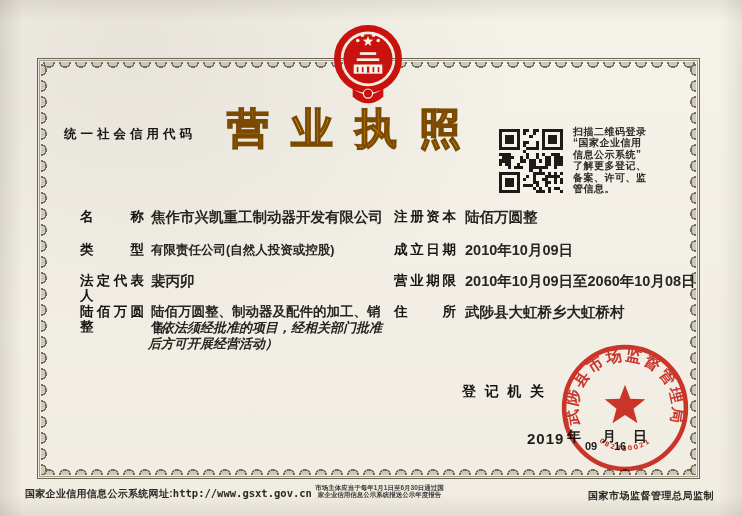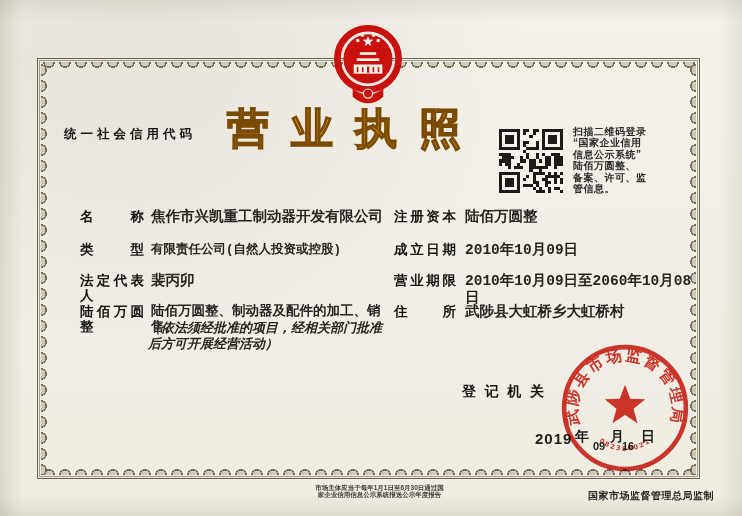--- a/index.html
+++ b/index.html
@@ -45,32 +45,32 @@
   .credit-code{left:63px;top:148px;font-size:11.5px;letter-spacing:.6px;color:#232321;
     font-family:"DejaVu Sans Mono","Liberation Mono",monospace;}
 
   .qr{left:499px;top:129px;width:64px;height:64px;}
   .qr-caption{left:573px;top:126px;width:96px;font-size:10px;line-height:11.4px;
     font-weight:600;color:#2b2b29;letter-spacing:.5px;}
 
   
   .flabel{position:absolute;font-size:13.5px;font-weight:700;color:#141412;
     text-align:justify;text-align-last:justify;line-height:1.1;}
-  .fvalue{position:absolute;font-size:14.5px;font-weight:600;color:#262522;line-height:1.15;font-family:Liberation Mono, monospace;}
+  .fvalue{position:absolute;font-size:14.5px;font-weight:600;color:#262522;line-height:1.15;}
   .L .flabel{left:80px;width:64px;}
   .L .fvalue{left:151px;width:254px;}
   .R .flabel{left:394px;width:62px;}
   .R .fvalue{left:465px;width:232px;}
   .note{position:absolute;left:148px;width:252px;font-size:13px;font-weight:600;color:#262522;
     white-space:pre-line;line-height:16.2px;font-style:italic;}
 
   .registrar{left:462px;top:383px;width:82px;font-size:14px;font-weight:700;color:#141412;
     text-align:justify;text-align-last:justify;}
 
-  .dt{position:absolute;color:#1e1d1a;margin-left:8px;}
+  .dt{position:absolute;color:#1e1d1a;}
   .d-year{left:527px;top:430px;font-size:15px;font-weight:600;letter-spacing:1px;}
   .d-yu{left:567px;top:428px;font-size:14px;font-weight:700;}
   .d-month{left:585px;top:440px;font-size:11px;font-weight:600;}
   .d-mu{left:602px;top:428px;font-size:14px;font-weight:700;}
   .d-day{left:614px;top:440px;font-size:11px;font-weight:600;}
   .d-du{left:633px;top:428px;font-size:14px;font-weight:700;}
 
   .seal{left:558px;top:341px;width:134px;height:134px;mix-blend-mode:multiply;opacity:.93;}
 
   
@@ -243,21 +243,21 @@
           <rect x="14" y="20" width="1" height="1"></rect>
           <rect x="16" y="20" width="1" height="1"></rect>
           <rect x="20" y="20" width="1" height="1"></rect>
         </g>
     </g>
   </svg>
   <div class="abs qr-caption">
     <div>扫描二维码登录</div>
     <div>“国家企业信用</div>
     <div>信息公示系统”</div>
-    <div>陆佰万圆整、</div>
+    <div>了解更多登记、</div>
     <div>备案、许可、监</div>
     <div>管信息。</div>
   </div>
 
   <div class="L">
     <div class="flabel" style="top:210px">名称</div>
     <div class="fvalue" style="top:209px">焦作市兴凯重工制动器开发有限公司</div>
     <div class="flabel" style="top:243px">类型</div>
     <div class="fvalue" style="top:243px;font-size:12.5px">有限责任公司(自然人投资或控股)</div>
     <div class="flabel" style="top:274px">法定代表人</div>
@@ -295,19 +295,22 @@
     <circle cx="66" cy="66" r="60" fill="none" stroke="#d3281e" stroke-width="4.5"></circle>
     <text font-size="15.5" font-weight="bold" fill="#d3281e" letter-spacing="2.5" font-family="'DejaVu Sans',sans-serif">
       <textPath href="#ringPath" startOffset="50%" text-anchor="middle">武陟县市场监督管理局</textPath>
     </text>
     <path fill="#d3281e" d="M66,43 L71.2,56.9 L86,57.5 L74.4,66.7 L78.3,81 L66,72.8 L53.7,81 L57.6,66.7 L46,57.5 L60.8,56.9 Z"></path>
     <text font-size="6.5" font-weight="bold" fill="#d3281e" letter-spacing="1.6" font-family="'DejaVu Sans',sans-serif">
       <textPath href="#serialPath" startOffset="50%" text-anchor="middle">4108235002131</textPath>
     </text>
   </svg>
 
+  <div class="abs f-left">
+    <span>国家企业信用信息公示系统网址:</span><span class="url">http://www.gsxt.gov.cn</span>
+  </div>
   <div class="abs f-mid">
     <div>市场主体应当于每年1月1日至6月30日通过国</div>
     <div>家企业信用信息公示系统报送公示年度报告</div>
   </div>
   <div class="abs f-right">国家市场监督管理总局监制</div>
 
 </div>
 
 </body></html>

